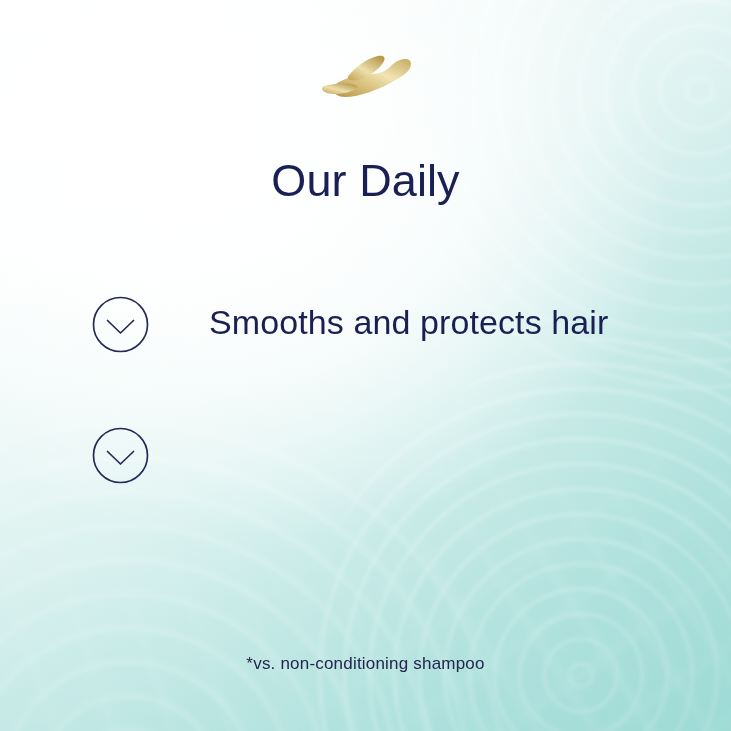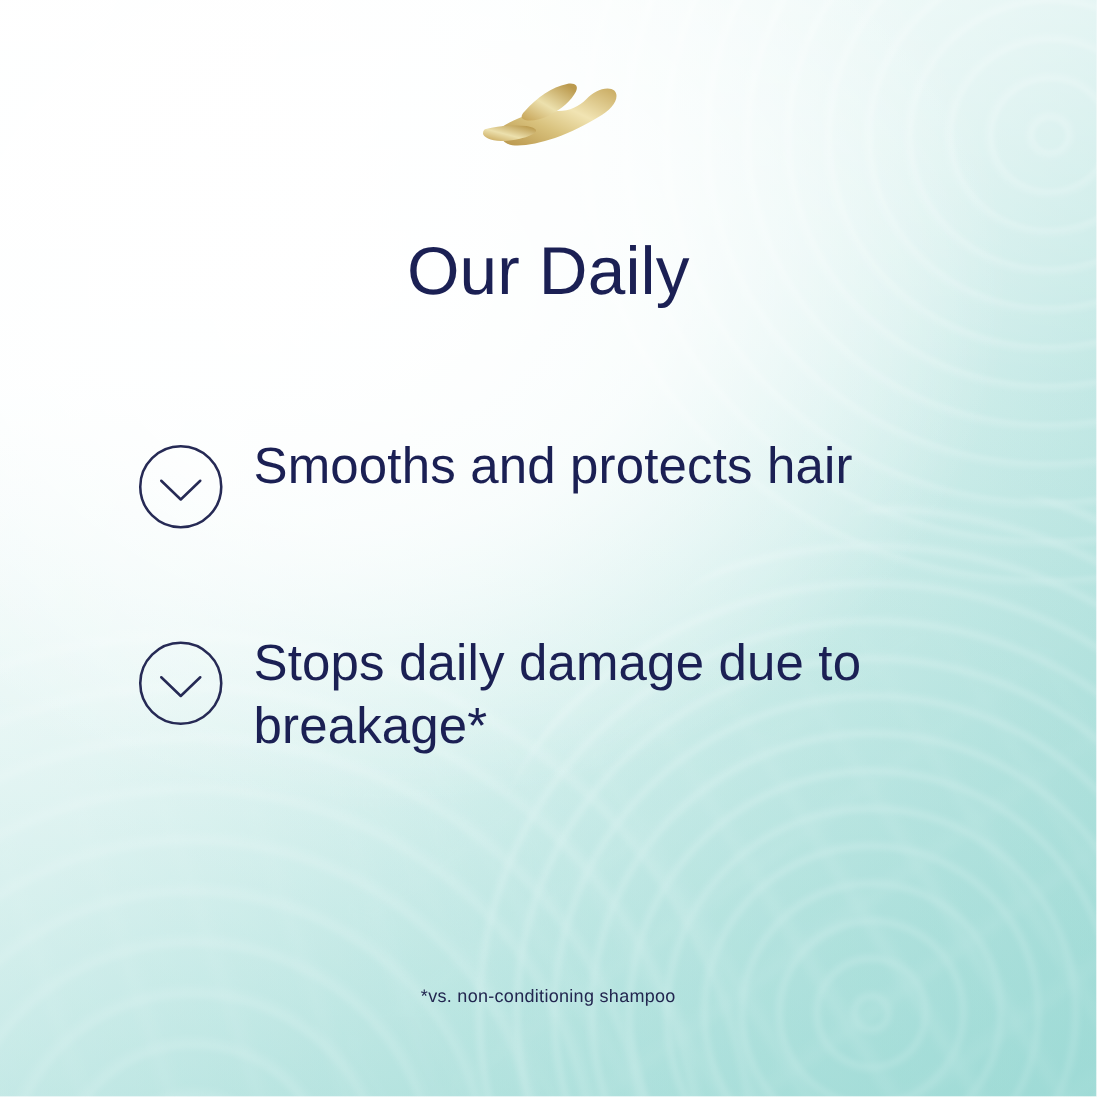--- a/index.html
+++ b/index.html
@@ -171,22 +171,23 @@
   .headline .line { display: block; }
 
   .bullets {
     position: absolute;
     top: 288px;
     left: 92px;
     right: 50px;
   }
   .bullet {
     display: flex;
-    align-items: flex-start;
+    align-items: center;
     margin-bottom: 66px;
+    gap: 40px;
   }
   .bullet:last-child { margin-bottom: 0; }
   .bullet-icon {
     flex: 0 0 auto;
     width: 57px;
     height: 57px;
     margin-top: 8px;
     margin-right: 20px;
   }
   .bullet-icon svg { display: block; }
@@ -199,21 +200,21 @@
     padding-top: 2px;
   }
   .bullet-text .line { display: block; }
 
   .footnote {
     position: absolute;
     top: 653px;
     left: 0; right: 0;
     text-align: center;
     color: #22264f;
-    font-size: 12px;
+    font-size: 17px;
     line-height: 22px;
     letter-spacing: 0.2px;
     font-weight: 400;
   }
 </style>
 </head>
 <body>
 
 <div class="stage">
 
@@ -279,24 +280,20 @@
         </span>
       </li>
 
       <li class="bullet">
         <span class="bullet-icon">
           <svg width="57" height="57" viewBox="0 0 57 57" aria-hidden="true">
             <circle cx="28.5" cy="28.5" r="27" fill="none" stroke="#262a55" stroke-width="1.7"></circle>
             <path d="M15.5 24.5 L28.5 37 L41.5 24.5" fill="none" stroke="#262a55" stroke-width="1.7" stroke-linecap="round" stroke-linejoin="round"></path>
           </svg>
         </span>
-        <span class="bullet-text">
-          <span class="line">Stops daily damage due to</span>
-          <span class="line">breakage*</span>
-        </span>
       </li>
 
     </ul>
 
     <div class="footnote">*vs. non-conditioning shampoo</div>
 
   </div>
 </div>
 
 </body></html>

